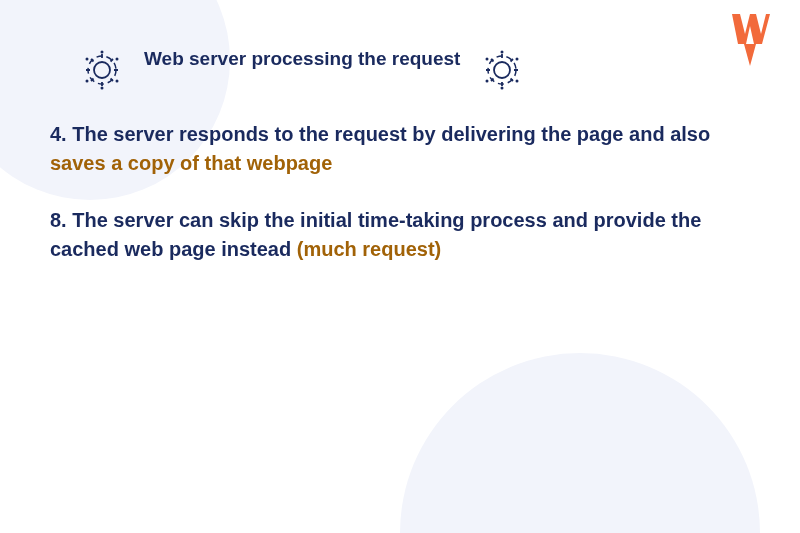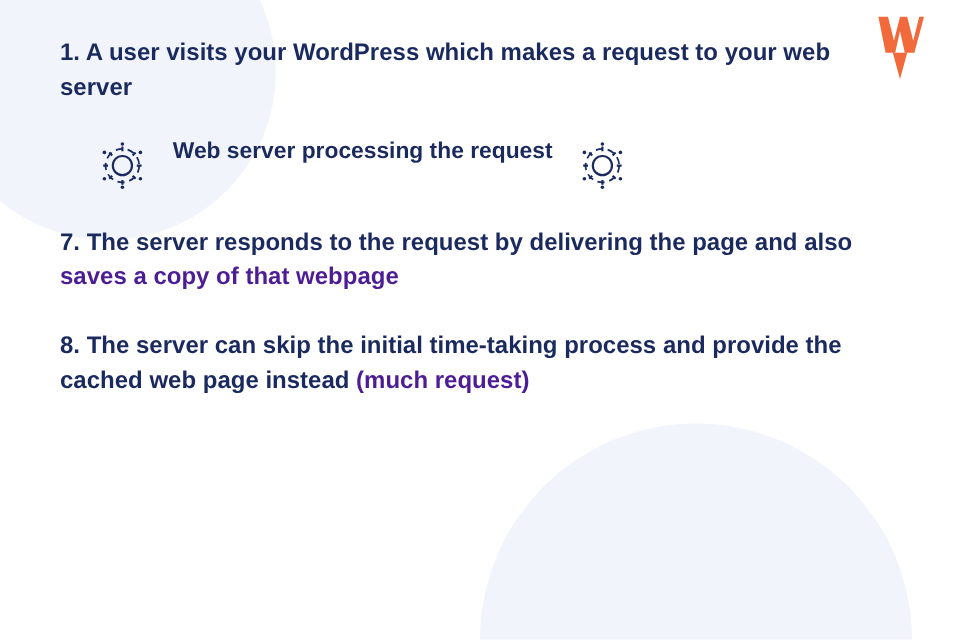--- a/index.html
+++ b/index.html
@@ -67,21 +67,21 @@
       justify-content: flex-start;
       gap: 20px;
       margin: 18px 0 28px 30px;
     }
     .processing-label {
       color: #1a2a5e;
       font-size: 19px;
       font-weight: 700;
     }
     .highlight {
-      color: #4c1d95;
+      color: #a16207;
     }
     .gear-icon {
       width: 44px;
       height: 44px;
       flex-shrink: 0;
     }
   </style>
 </head>
 <body>
 
@@ -90,21 +90,20 @@
 
 <div class="logo">
   <svg width="40" height="56" viewBox="0 0 40 56">
     <path d="M 2 2 L 10 2 L 15 22 L 20 2 L 26 2 L 31 22 L 36 2 L 40 2 L 32 32 L 24 32 L 20 14 L 16 32 L 8 32 Z" fill="#f26a3b"></path>
     <path d="M 14 32 L 20 54 L 26 32 Z" fill="#f26a3b"></path>
   </svg>
 </div>
 
 <div class="content">
 
-  <p class="step">1. A user visits your WordPress which makes a request to your web server</p>
 
   <div class="processing-row">
     <span class="gear-icon">
       <svg width="44" height="44" viewBox="0 0 44 44">
         <circle cx="22" cy="22" r="14" fill="none" stroke="#1a2a5e" stroke-width="1.5" stroke-dasharray="6 4"></circle>
         <circle cx="22" cy="22" r="8" fill="none" stroke="#1a2a5e" stroke-width="1.8"></circle>
         <path d="M 22 10 L 22 6 M 22 34 L 22 38 M 10 22 L 6 22 M 34 22 L 38 22 M 30.5 13.5 L 33 11 M 13.5 30.5 L 11 33 M 30.5 30.5 L 33 33 M 13.5 13.5 L 11 11" stroke="#1a2a5e" stroke-width="1.8"></path>
         <circle cx="7" cy="11" r="1.5" fill="#1a2a5e"></circle>
         <circle cx="37" cy="11" r="1.5" fill="#1a2a5e"></circle>
         <circle cx="7" cy="33" r="1.5" fill="#1a2a5e"></circle>
@@ -123,20 +122,20 @@
         <circle cx="37" cy="11" r="1.5" fill="#1a2a5e"></circle>
         <circle cx="7" cy="33" r="1.5" fill="#1a2a5e"></circle>
         <circle cx="37" cy="33" r="1.5" fill="#1a2a5e"></circle>
         <circle cx="22" cy="4" r="1.5" fill="#1a2a5e"></circle>
         <circle cx="22" cy="40" r="1.5" fill="#1a2a5e"></circle>
       </svg>
     </span>
   </div>
 
   <p class="step">
-    <span>7. The server responds to the request by delivering the page and also </span><span class="highlight">saves a copy of that webpage</span>
+    <span>4. The server responds to the request by delivering the page and also </span><span class="highlight">saves a copy of that webpage</span>
   </p>
 
 
   <p class="step">
     <span>8. The server can skip the initial time-taking process and provide the cached web page instead </span><span class="highlight">(much request)</span>
   </p>
 </div>
 
 </body></html>

